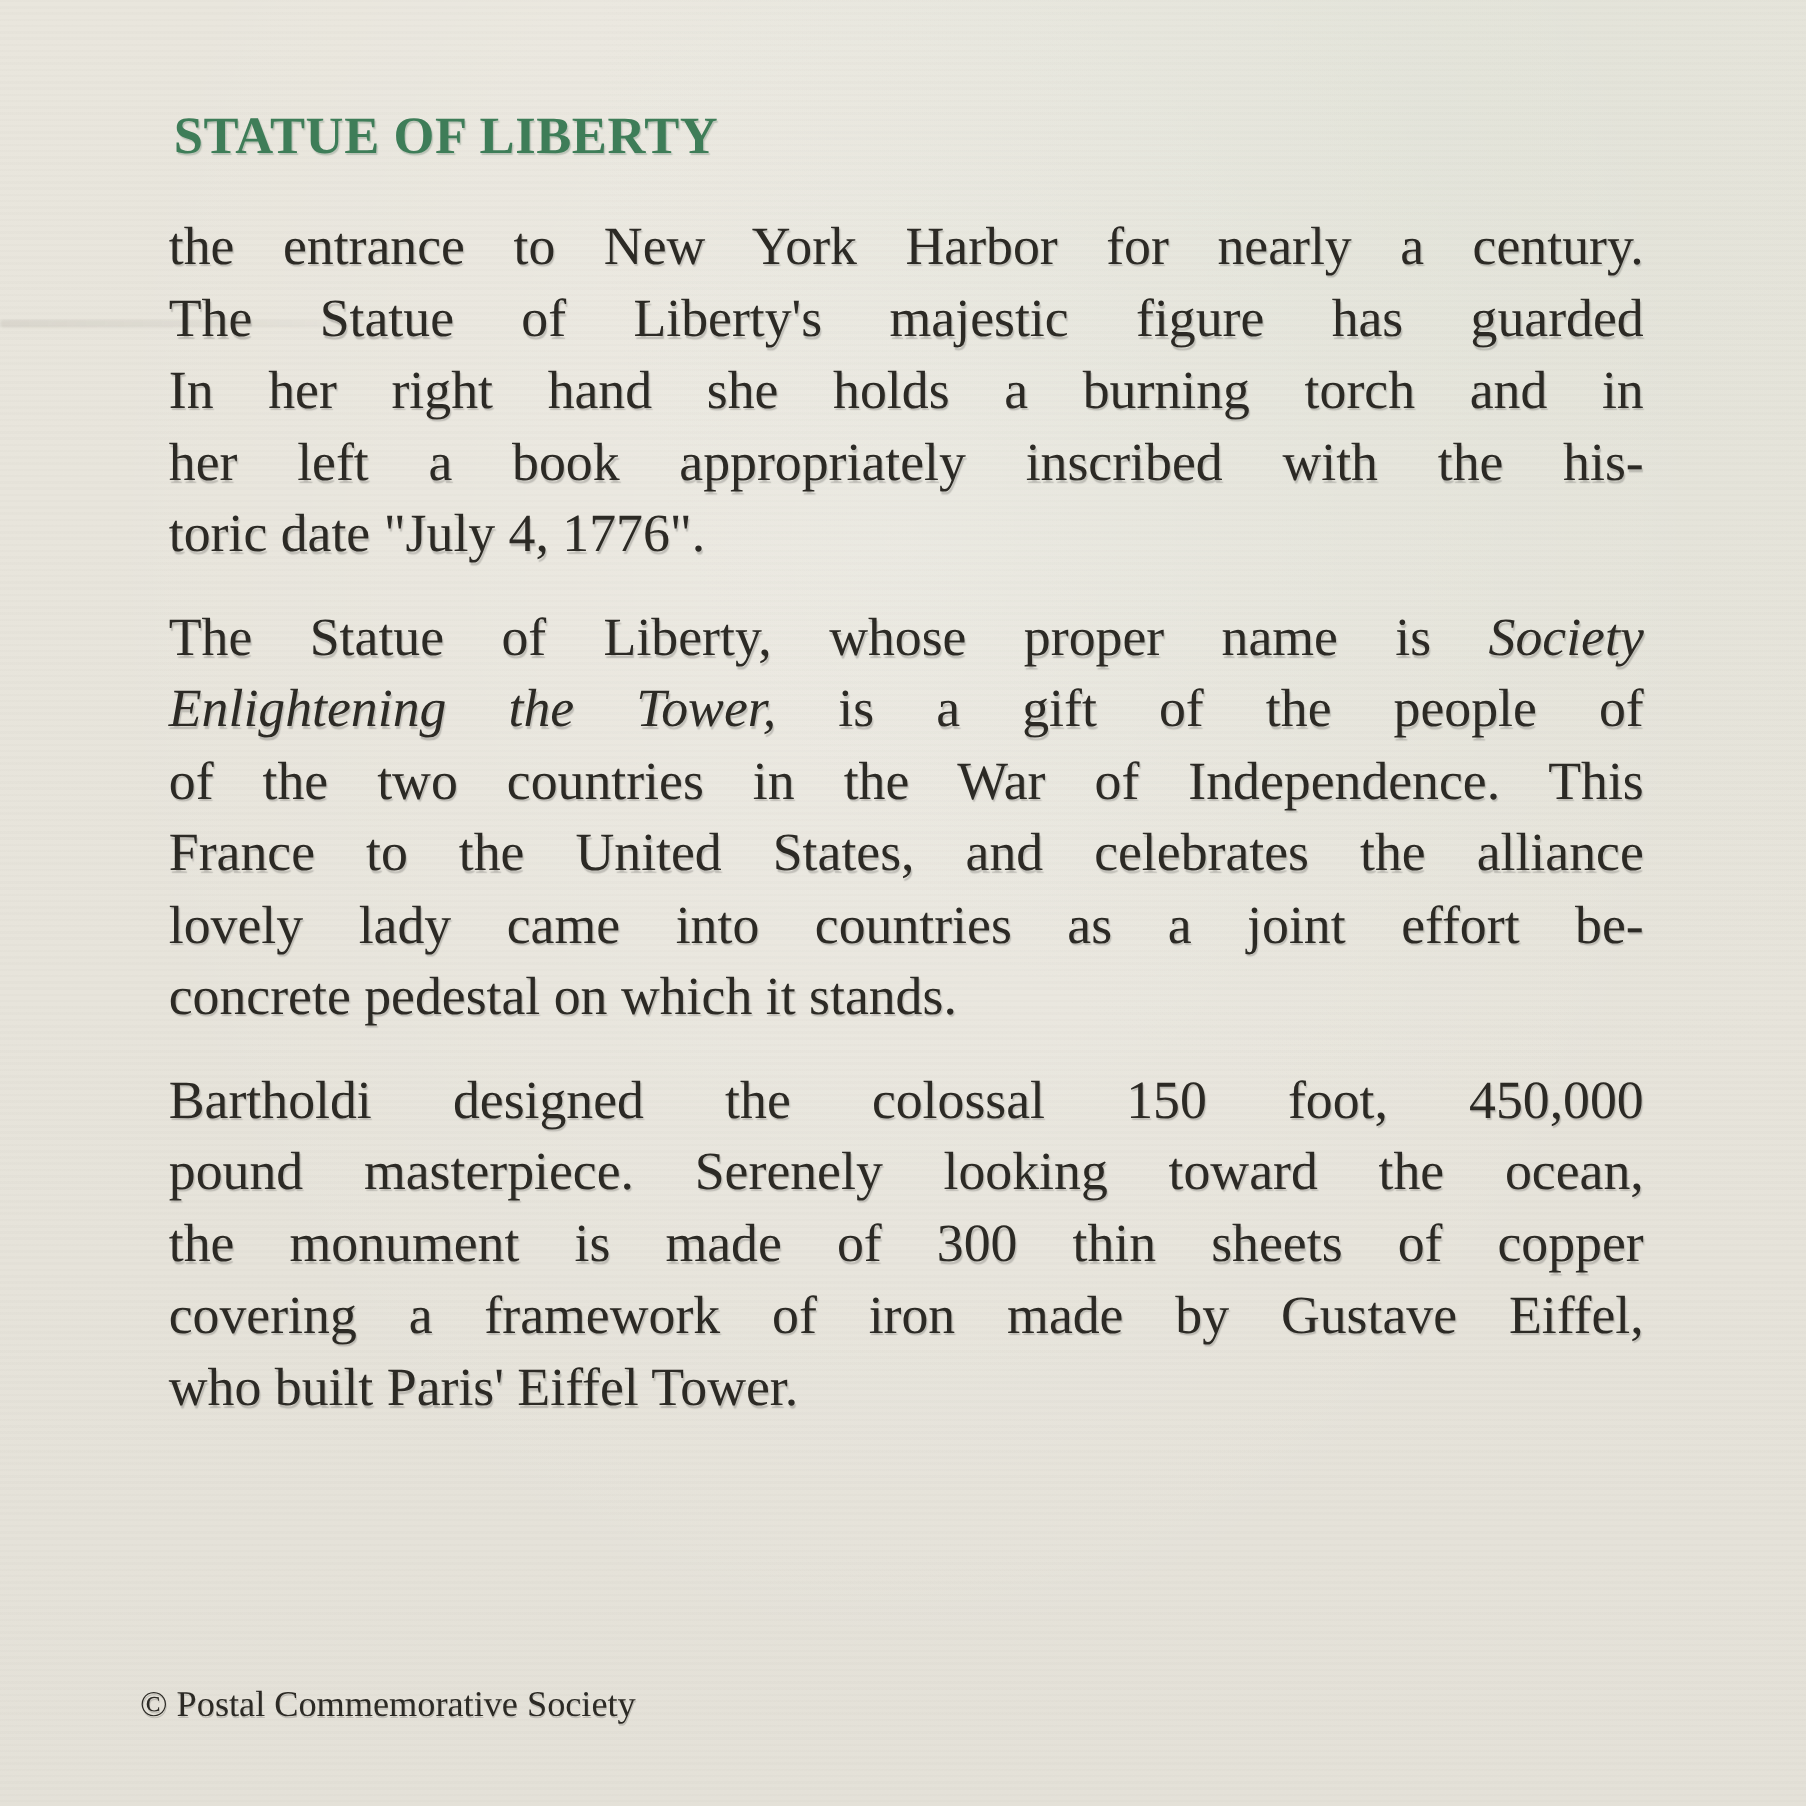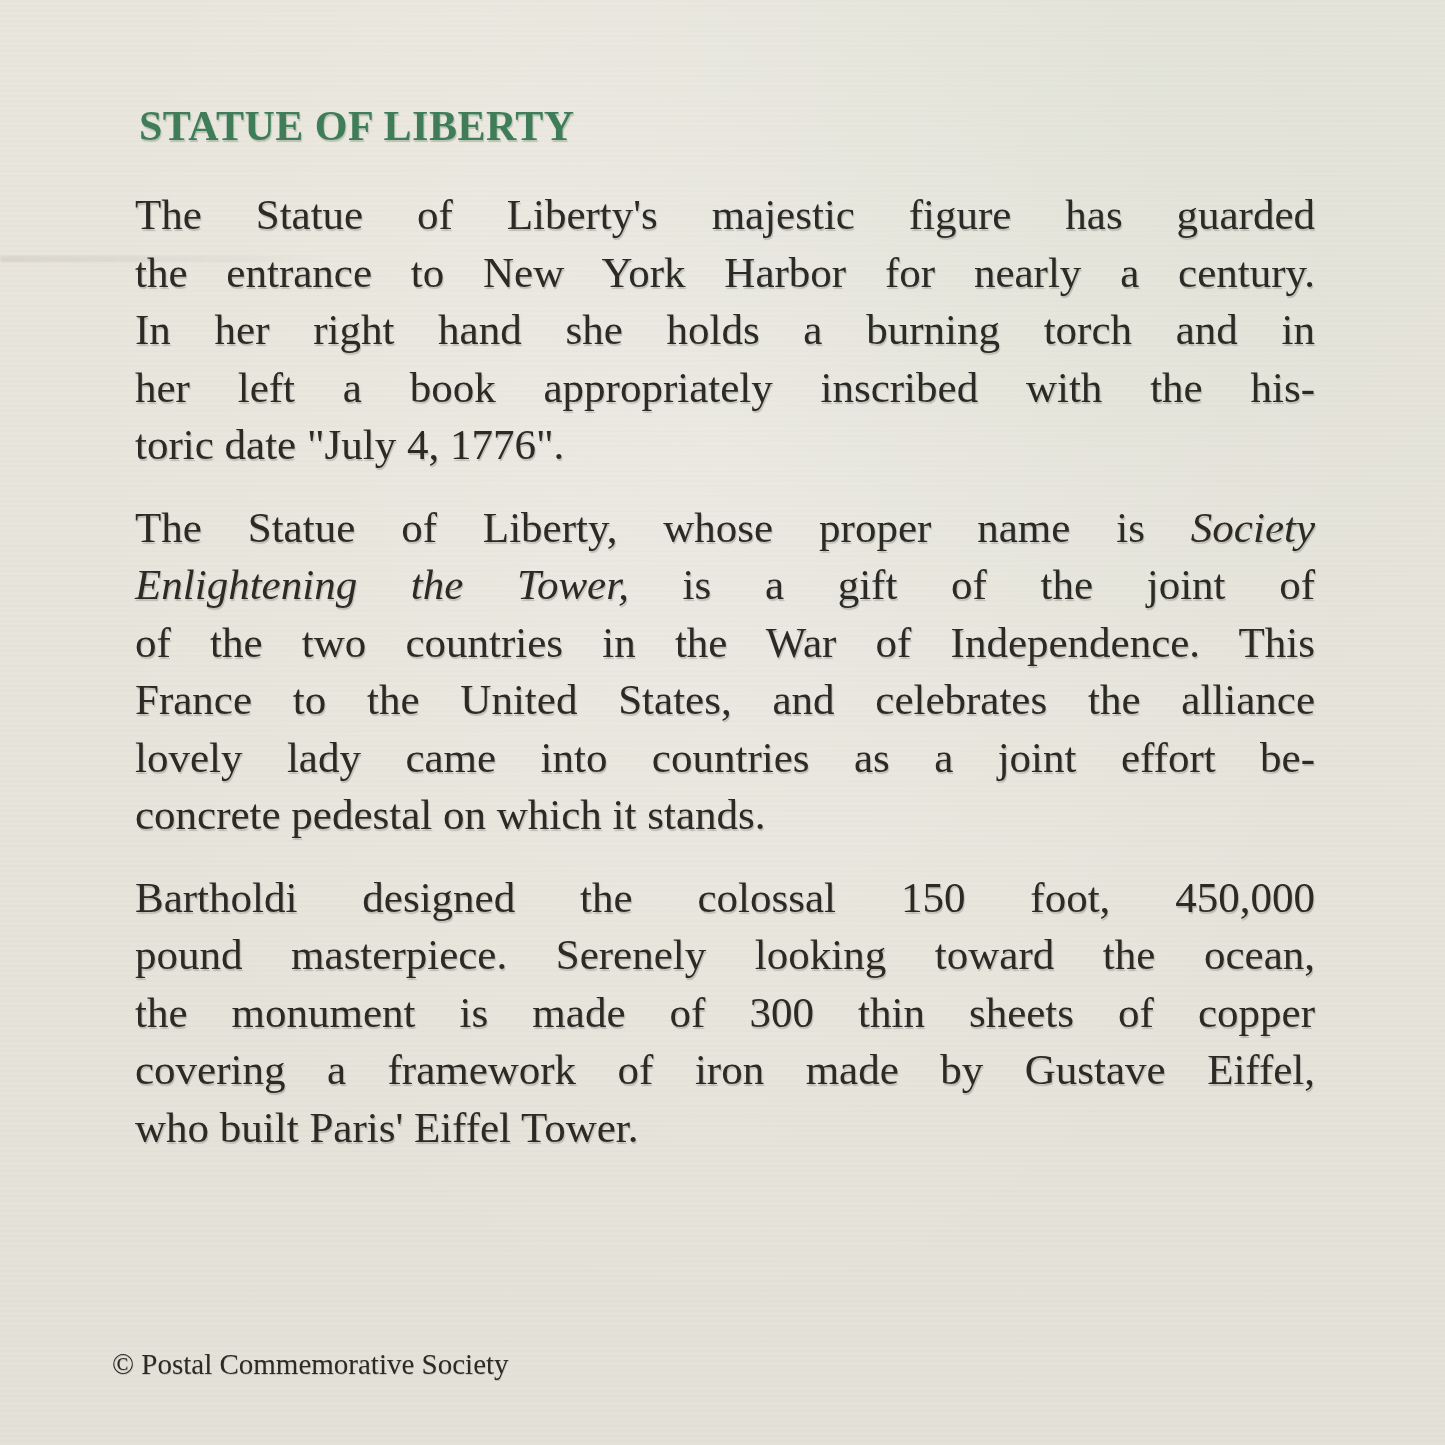--- a/index.html
+++ b/index.html
@@ -32,21 +32,21 @@
     top: 256px;
     width: 330px;
     height: 6px;
     background: linear-gradient(90deg, rgba(90,85,75,0.10), rgba(90,85,75,0.05) 60%, transparent);
     border-radius: 3px;
     filter: blur(1px);
   }
   .card {
     position: absolute;
     left: 135px;
-    top: 102px;
+    top: 85px;
     width: 1180px;
   }
   .doc-title {
     margin: 0 0 36px 4px;
     font-size: 42px;
     font-weight: bold;
     letter-spacing: 0.5px;
     line-height: 48px;
     color: var(--title-color, #3e7d58);
     text-shadow: 1px 2px 1px rgba(80,110,90,0.30);
@@ -83,29 +83,29 @@
 </head>
 <body style="--paper: #e7e4db; --ink: #2c2a25; --title-color: #3e7d58;">
 
 <div class="paper"></div>
 <div class="smudge"></div>
 
 <div class="card">
   <h1 class="doc-title">STATUE OF LIBERTY</h1>
   <div class="doc-body">
       <div class="paragraph">
+        <div class="line"><span>the entrance to New York Harbor for nearly a century.</span></div>
         <div class="line"><span>The Statue of Liberty's majestic figure has guarded</span></div>
-        <div class="line"><span>the entrance to New York Harbor for nearly a century.</span></div>
         <div class="line"><span>In her right hand she holds a burning torch and in</span></div>
         <div class="line"><span>her left a book appropriately inscribed with the his-</span></div>
         <div class="line last"><span>toric date "July 4, 1776".</span></div>
       </div>
       <div class="paragraph">
         <div class="line"><span>The Statue of Liberty, whose proper name is </span><span class="italic">Society</span></div>
-        <div class="line"><span class="italic">Enlightening the Tower,</span><span> is a gift of the joint of</span></div>
+        <div class="line"><span class="italic">Enlightening the Tower,</span><span> is a gift of the people of</span></div>
         <div class="line"><span>of the two countries in the War of Independence. This</span></div>
         <div class="line"><span>France to the United States, and celebrates the alliance</span></div>
         <div class="line"><span>lovely lady came into countries as a joint effort be-</span></div>
         <div class="line last"><span>concrete pedestal on which it stands.</span></div>
       </div>
       <div class="paragraph">
         <div class="line"><span>Bartholdi designed the colossal 150 foot, 450,000</span></div>
         <div class="line"><span>pound masterpiece. Serenely looking toward the ocean,</span></div>
         <div class="line"><span>the monument is made of 300 thin sheets of copper</span></div>
         <div class="line"><span>covering a framework of iron made by Gustave Eiffel,</span></div>

